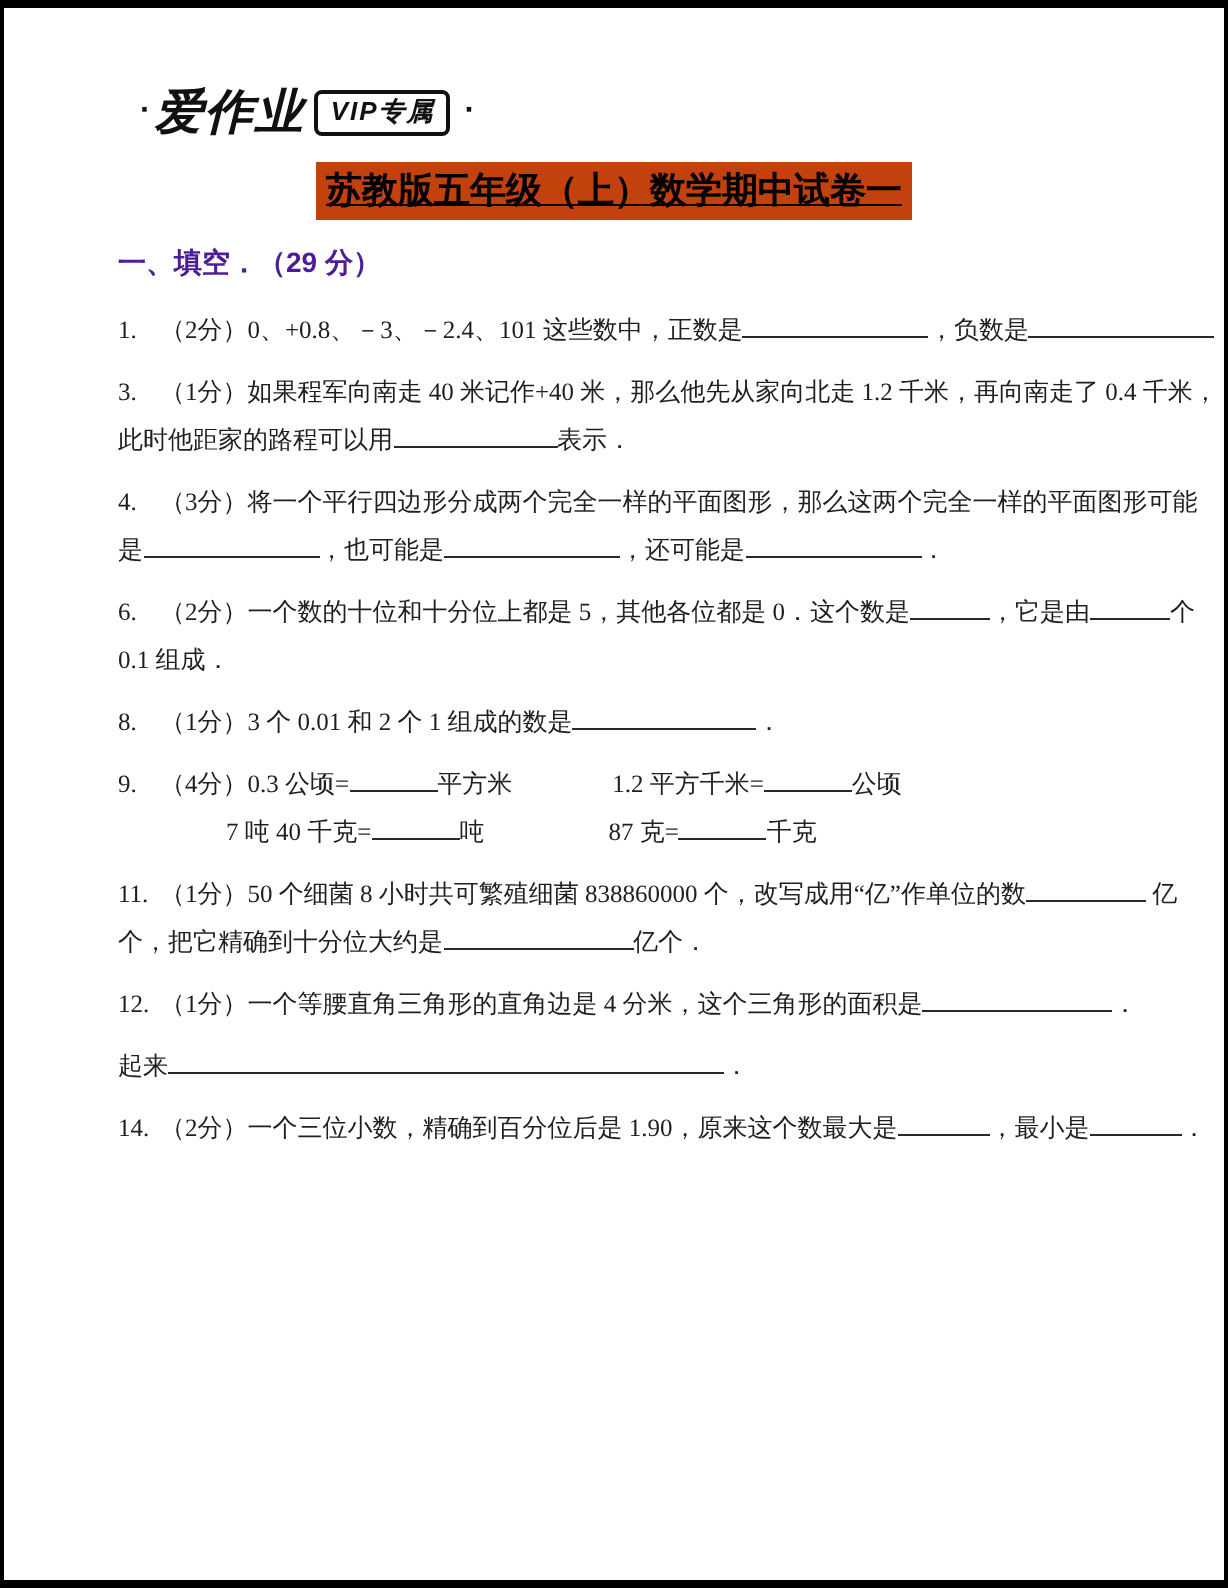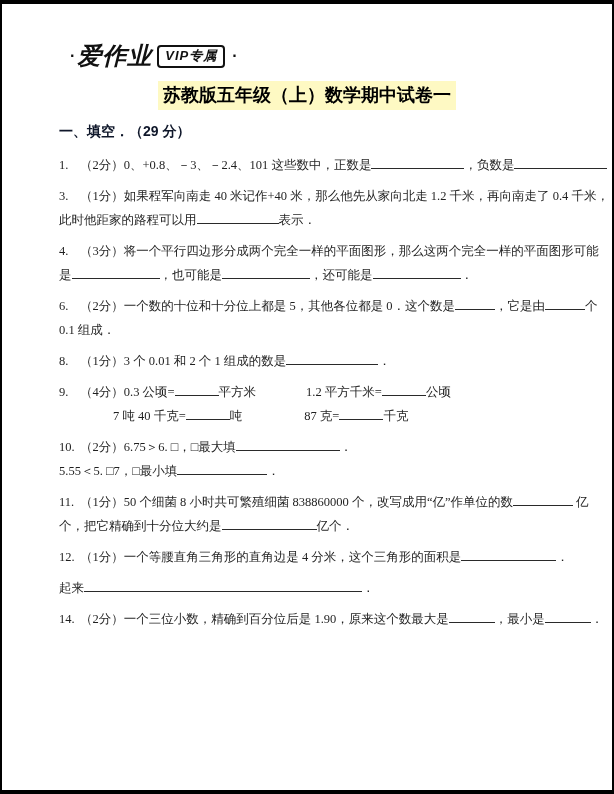--- a/index.html
+++ b/index.html
@@ -17,21 +17,21 @@
   .brand-dot{font-size:16px;margin:0 2px;font-style:normal;}
   .brand-name{font-size:24px;letter-spacing:1px;}
   .brand-badge{border:2px solid #111;border-radius:4px;padding:0 6px 1px 6px;
     margin:0 5px;font-size:13px;letter-spacing:1px;line-height:18px;}
   
   .title-row{text-align:center;margin-top:9px;}
   .title{display:inline-block;font-family:"Liberation Sans","DejaVu Sans",sans-serif;
     font-weight:bold;font-size:18px;color:#000;padding:4px 5px;line-height:21px;}
   
   .section{margin:13px 0 0 57px;font-family:"Liberation Sans","DejaVu Sans",sans-serif;
-    font-weight:bold;font-size:14px;color:#0f172a;}
+    font-weight:bold;font-size:14px;color:#4c1d95;}
   
   .questions{margin:12px 36px 0 57px;font-size:12.5px;}
   .question{margin-bottom:7px;}
   .qline{line-height:24px;min-height:24px;white-space:nowrap;}
   .qnum{display:inline-block;width:21px;}
   .qpts{display:inline;}
   .blank{display:inline-block;height:13px;border-bottom:1px solid #2a2a2a;}
   .gap{display:inline-block;height:1px;}
 </style>
 </head>
@@ -40,21 +40,21 @@
 <div class="page">
 
   <div class="brand">
     <span class="brand-dot">·</span>
     <span class="brand-name">爱作业</span>
     <span class="brand-badge">VIP专属</span>
     <span class="brand-dot">·</span>
   </div>
 
   <div class="title-row">
-    <span class="title" id="exam-title" style="background: #fef9c3;">苏教版五年级（上）数学期中试卷一</span>
+    <span class="title" id="exam-title" style="background: #c2410c; text-decoration: underline;">苏教版五年级（上）数学期中试卷一</span>
   </div>
 
   <div class="section">一、填空．（29 分）</div>
 
   <div class="questions">
       <div class="question">
         <div class="qline"><span class="qnum">1.</span><span class="qpts">（2分）</span><span class="qtext">0、+0.8、－3、－2.4、101 这些数中，正数是</span><span class="blank" style="width: 93px;"></span><span class="qtext">，负数是</span><span class="blank" style="width: 93px;"></span><span class="qtext">．</span></div>
       </div>
       <div class="question">
         <div class="qline"><span class="qnum">3.</span><span class="qpts">（1分）</span><span class="qtext">如果程军向南走 40 米记作+40 米，那么他先从家向北走 1.2 千米，再向南走了 0.4 千米，</span></div>
@@ -69,24 +69,20 @@
         <div class="qline"><span class="qtext">0.1 组成．</span></div>
       </div>
       <div class="question">
         <div class="qline"><span class="qnum">8.</span><span class="qpts">（1分）</span><span class="qtext">3 个 0.01 和 2 个 1 组成的数是</span><span class="blank" style="width: 92px;"></span><span class="qtext">．</span></div>
       </div>
       <div class="question">
         <div class="qline"><span class="qnum">9.</span><span class="qpts">（4分）</span><span class="qtext">0.3 公顷=</span><span class="blank" style="width: 44px;"></span><span class="qtext">平方米</span><span class="gap" style="width: 50px;"></span><span class="qtext">1.2 平方千米=</span><span class="blank" style="width: 44px;"></span><span class="qtext">公顷</span></div>
         <div class="qline"><span class="gap" style="width: 54px;"></span><span class="qtext">7 吨 40 千克=</span><span class="blank" style="width: 44px;"></span><span class="qtext">吨</span><span class="gap" style="width: 62px;"></span><span class="qtext">87 克=</span><span class="blank" style="width: 44px;"></span><span class="qtext">千克</span></div>
       </div>
       <div class="question">
-        <div class="qline"><span class="qnum">10.</span><span class="qpts">（2分）</span><span class="qtext">6.75＞6. □，□最大填</span><span class="blank" style="width: 104px;"></span><span class="qtext">．</span></div>
-        <div class="qline"><span class="qtext">5.55＜5. □7，□最小填</span><span class="blank" style="width: 90px;"></span><span class="qtext">．</span></div>
-      </div>
-      <div class="question">
         <div class="qline"><span class="qnum">11.</span><span class="qpts">（1分）</span><span class="qtext">50 个细菌 8 小时共可繁殖细菌 838860000 个，改写成用“亿”作单位的数</span><span class="blank" style="width: 60px;"></span><span class="qtext"> 亿</span></div>
         <div class="qline"><span class="qtext">个，把它精确到十分位大约是</span><span class="blank" style="width: 95px;"></span><span class="qtext">亿个．</span></div>
       </div>
       <div class="question">
         <div class="qline"><span class="qnum">12.</span><span class="qpts">（1分）</span><span class="qtext">一个等腰直角三角形的直角边是 4 分米，这个三角形的面积是</span><span class="blank" style="width: 95px;"></span><span class="qtext">．</span></div>
       </div>
       <div class="question">
         <div class="qline"><span class="qtext">起来</span><span class="blank" style="width: 278px;"></span><span class="qtext">．</span></div>
       </div>
       <div class="question">

